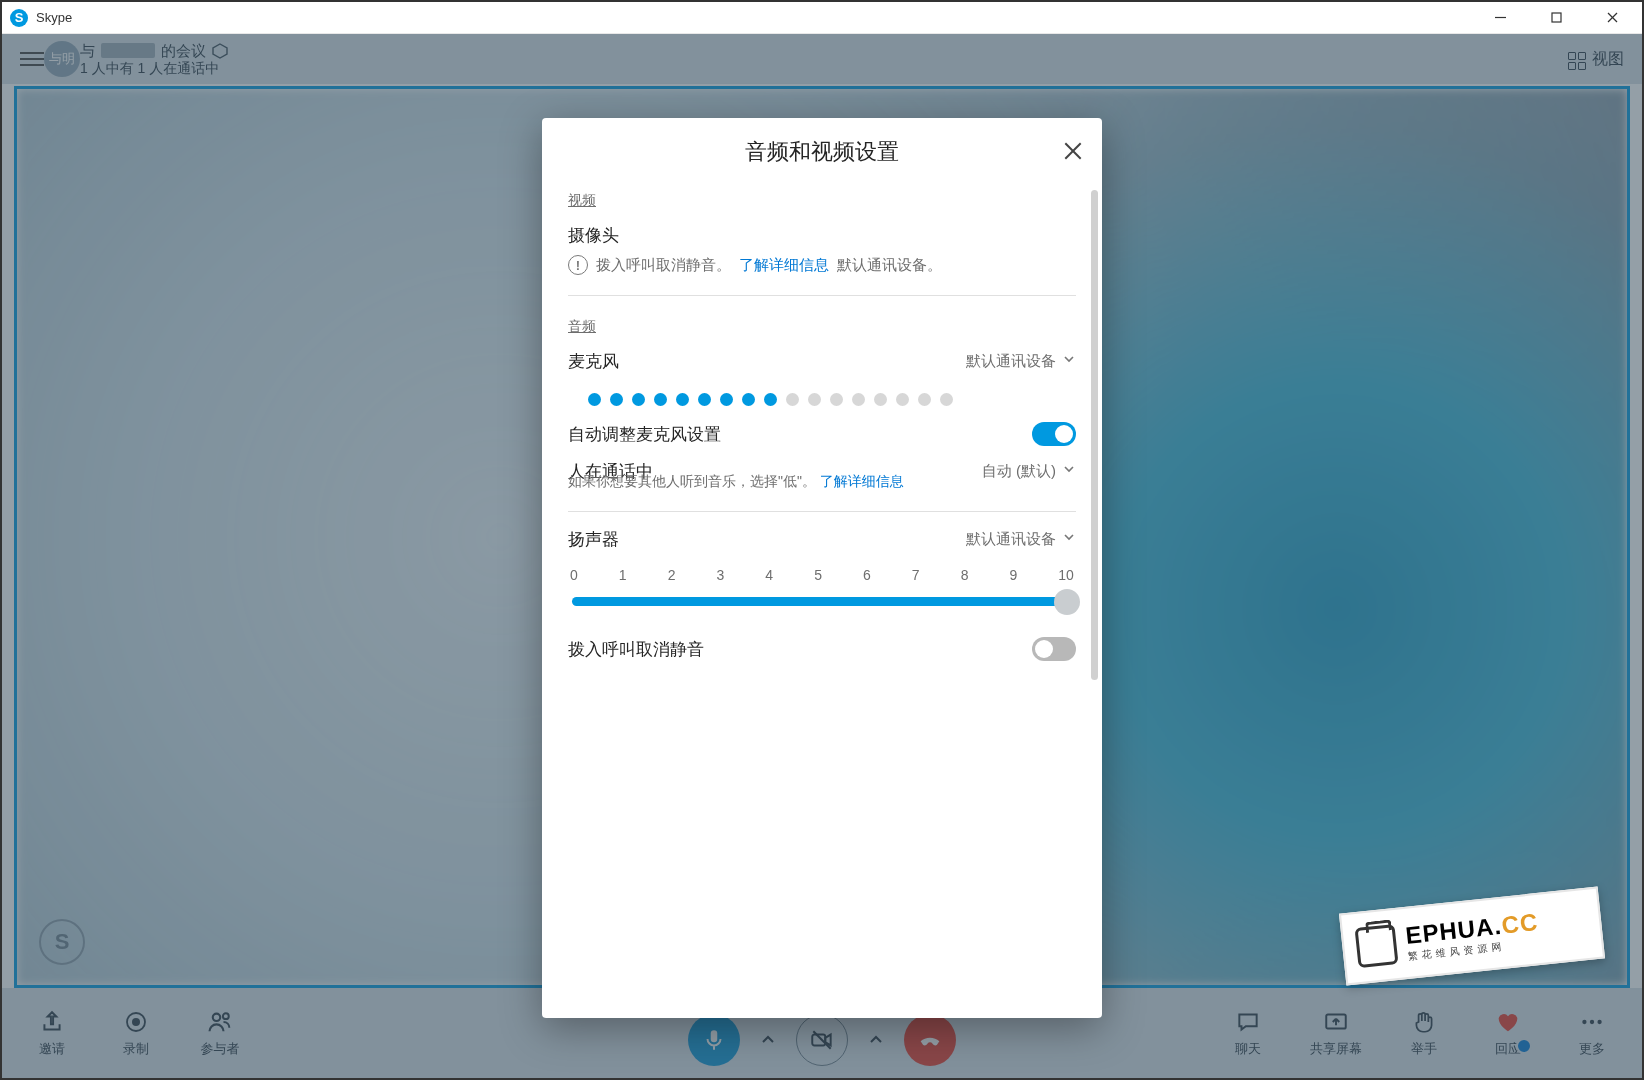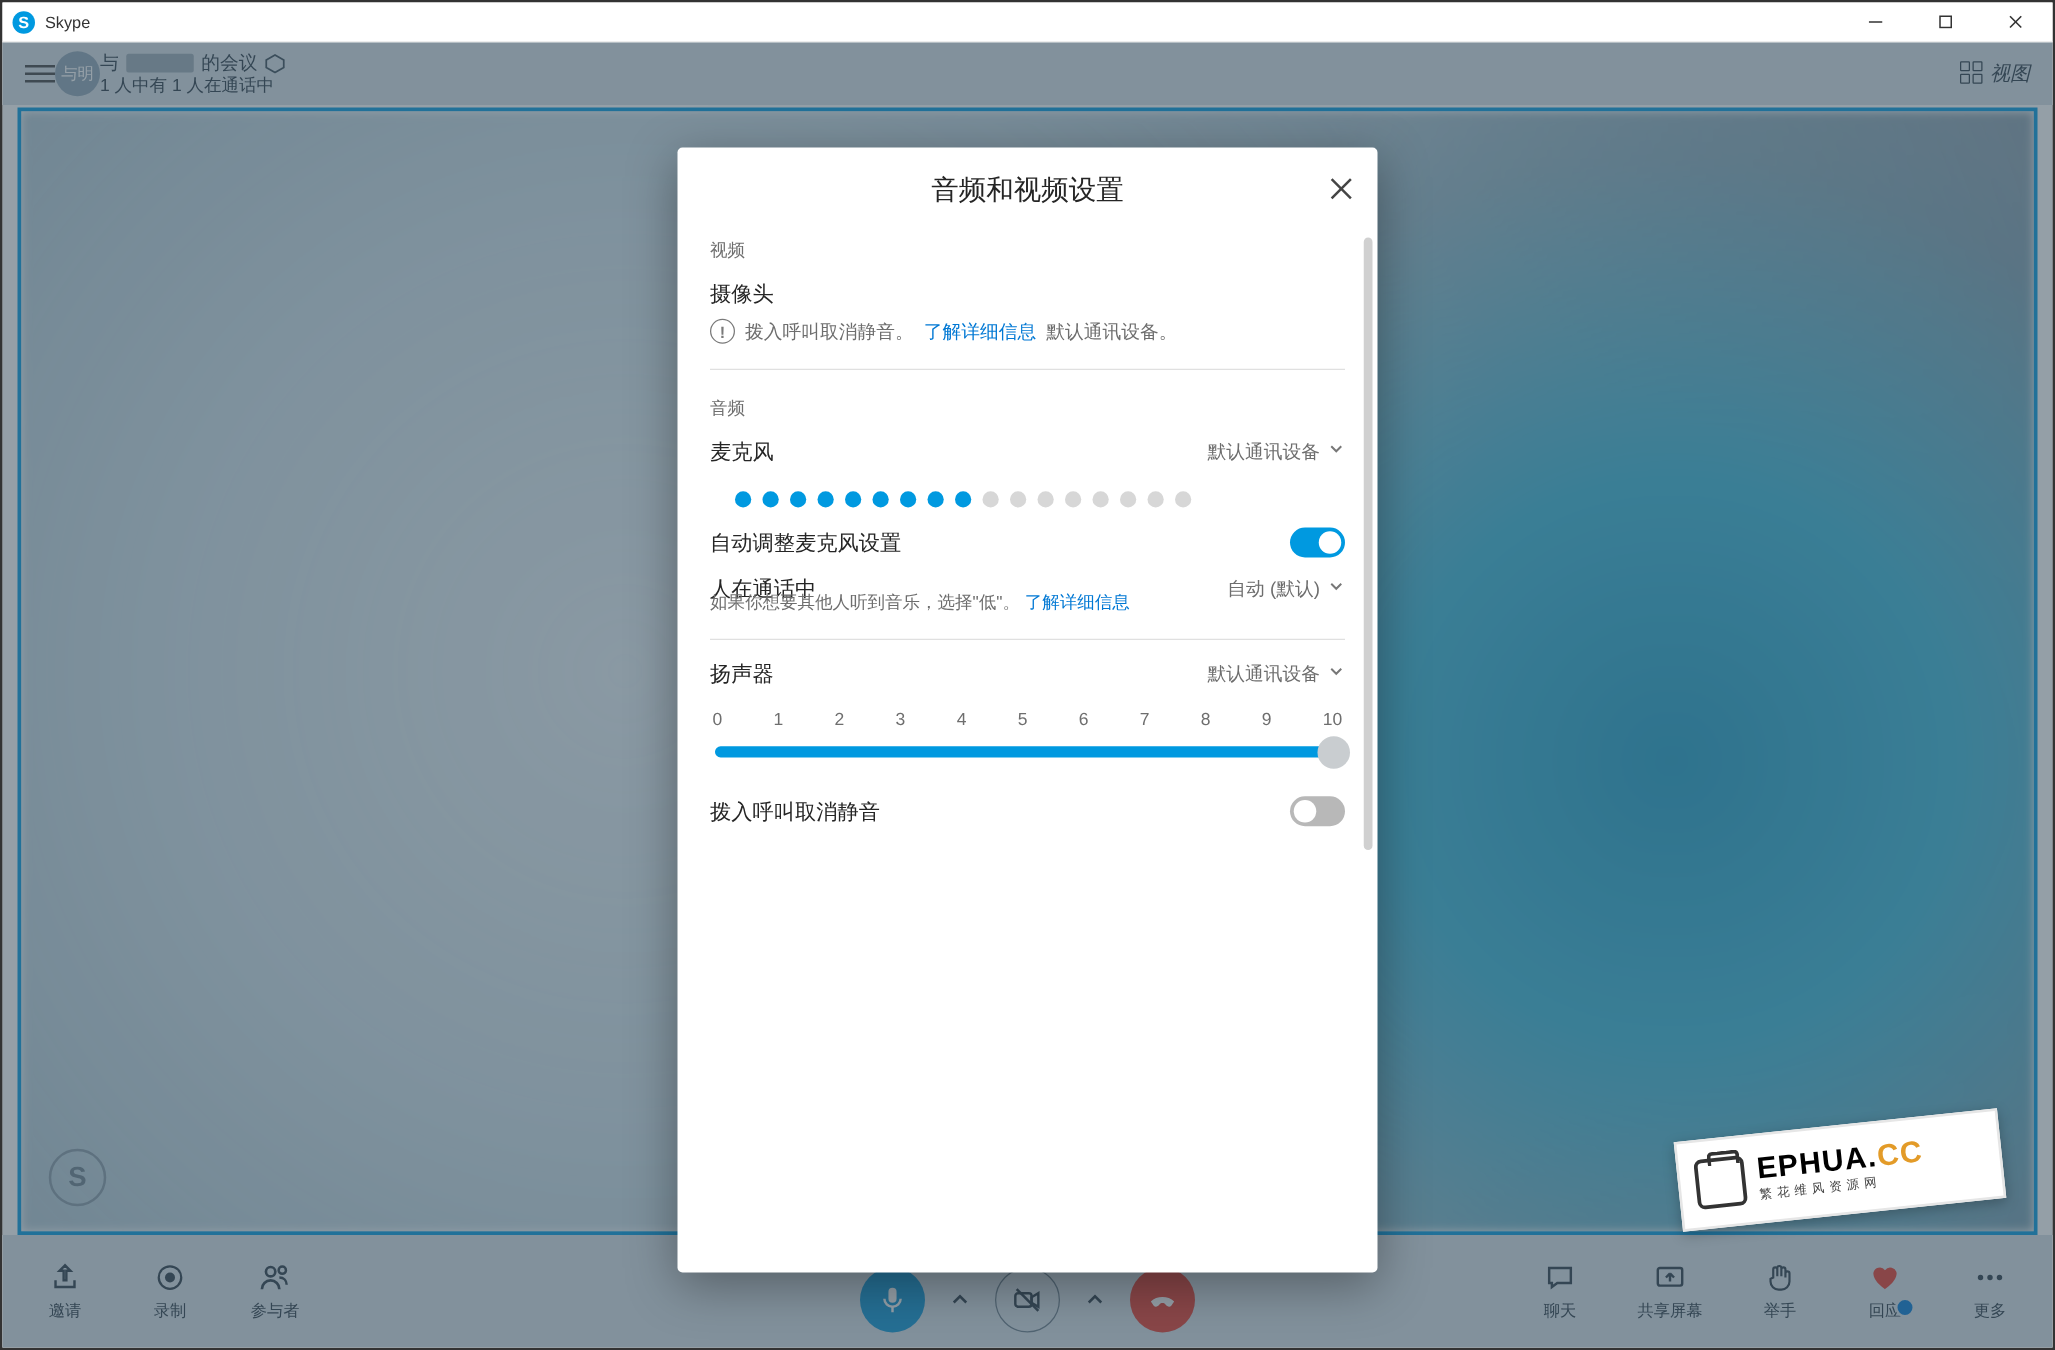--- a/index.html
+++ b/index.html
@@ -25,21 +25,21 @@
   .win-btn svg{width:11px;height:11px;}
   
   .appheader{height:50px;display:flex;align-items:center;padding:0 18px;gap:0;background:var(--bg);position:relative;}
   .hamburger{width:24px;height:24px;display:flex;flex-direction:column;justify-content:center;gap:4px;}
   .hamburger span{height:2px;background:#444;}
   .avatar{width:36px;height:36px;border-radius:50%;background:#8fa5b5;color:#fff;display:flex;align-items:center;justify-content:center;font-size:13px;}
   .meet-info{display:flex;flex-direction:column;line-height:1.15;}
   .meet-title{font-size:15px;color:#2b3b47;display:flex;align-items:center;gap:6px;}
   .redact{display:inline-block;width:54px;height:15px;background:#9cabb6;border-radius:2px;}
   .meet-sub{font-size:14px;color:#2b3b47;}
-  .view-btn{margin-left:auto;display:flex;align-items:flex-start;gap:6px;color:#2b3b47;font-size:16px;font-style:italic;}
+  .view-btn{margin-left:auto;display:flex;align-items:flex-end;gap:6px;color:#2b3b47;font-size:16px;}
   .grid-icon{width:18px;height:18px;display:grid;grid-template-columns:1fr 1fr;gap:2px;}
   .grid-icon span{border:1.5px solid #2b3b47;border-radius:1px;}
   
   .call-area{position:absolute;top:84px;left:12px;right:12px;bottom:90px;border:3px solid var(--skype-blue);overflow:hidden;}
   .blurbg{position:absolute;inset:0;background:
     radial-gradient(circle at 82% 58%, #1f9dc6 0%, #39b6d8 16%, rgba(80,150,175,.25) 34%, transparent 40%),
     radial-gradient(circle at 30% 50%, rgba(230,240,245,.9) 0%, rgba(200,220,230,.85) 30%, rgba(150,180,195,.8) 60%, #8aa0ae 100%);
     filter:blur(4px);}
   .bubble{position:absolute;left:22px;bottom:20px;width:46px;height:46px;border:2px solid #879aa7;border-radius:50%;display:flex;align-items:center;justify-content:center;color:#6c7f8c;font-size:22px;font-weight:600;}
   
@@ -60,21 +60,21 @@
   .dim{position:absolute;top:32px;left:0;right:0;bottom:0;background:var(--dim-overlay);}
   
   .dialog{position:absolute;left:50%;top:116px;transform:translateX(-50%);width:560px;height:900px;background:#fff;border-radius:4px;box-shadow:0 10px 40px rgba(0,0,0,.35);display:flex;flex-direction:column;overflow:hidden;}
   .dlg-head{display:flex;align-items:center;justify-content:center;height:68px;position:relative;}
   .dlg-title{font-size:22px;color:var(--text-dark);}
   .dlg-close{position:absolute;right:18px;top:22px;width:22px;height:22px;}
   .dlg-close svg{width:100%;height:100%;}
   .dlg-scroll{position:relative;flex:1;overflow:hidden;}
   .dlg-body{position:absolute;inset:0;padding:0 26px 20px 26px;overflow-y:auto;scrollbar-width:none;display:flex;flex-direction:column;gap:14px;}
   .fake-scroll{position:absolute;right:4px;top:4px;width:7px;height:490px;background:var(--scroll);border-radius:4px;}
-  .section-label{font-size:14px;color:var(--text-gray);margin-top:6px;}
+  .section-label{font-size:14px;color:var(--text-gray);margin-top:6px;text-decoration:underline;}
   .row{display:flex;align-items:center;}
   .row-title{font-size:17px;color:var(--text-dark);}
   .row-right{margin-left:auto;display:flex;align-items:flex-start;gap:6px;color:var(--text-gray);font-size:15px;}
   .chev{width:14px;height:14px;}
   .info-line{display:flex;align-items:center;gap:8px;font-size:15px;color:var(--text-gray);margin-top:-6px;}
   .info-line .link{color:var(--blue-link);}
   .hr{height:1px;background:var(--border);margin:6px 0 2px;}
   
   .dots{display:flex;gap:9px;margin:6px 0 2px 20px;}
   .dot{width:13px;height:13px;border-radius:50%;background:#d7d7d7;}

